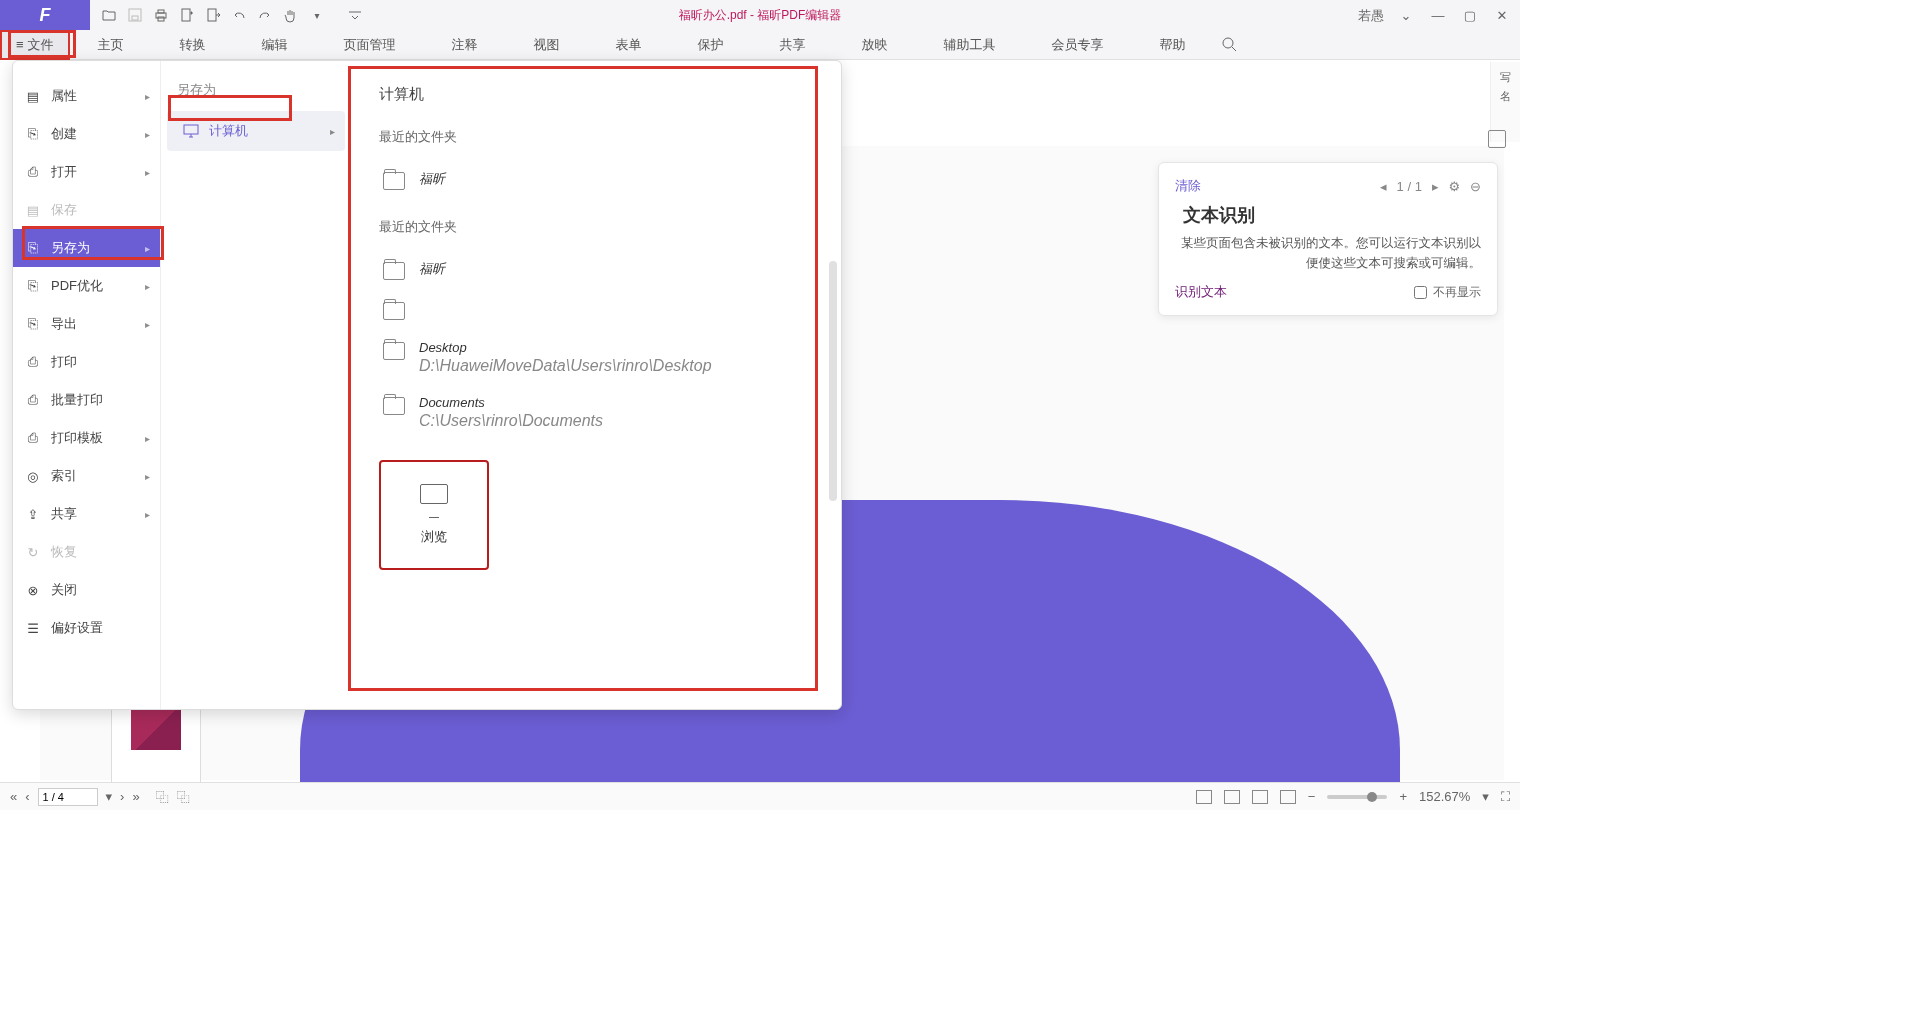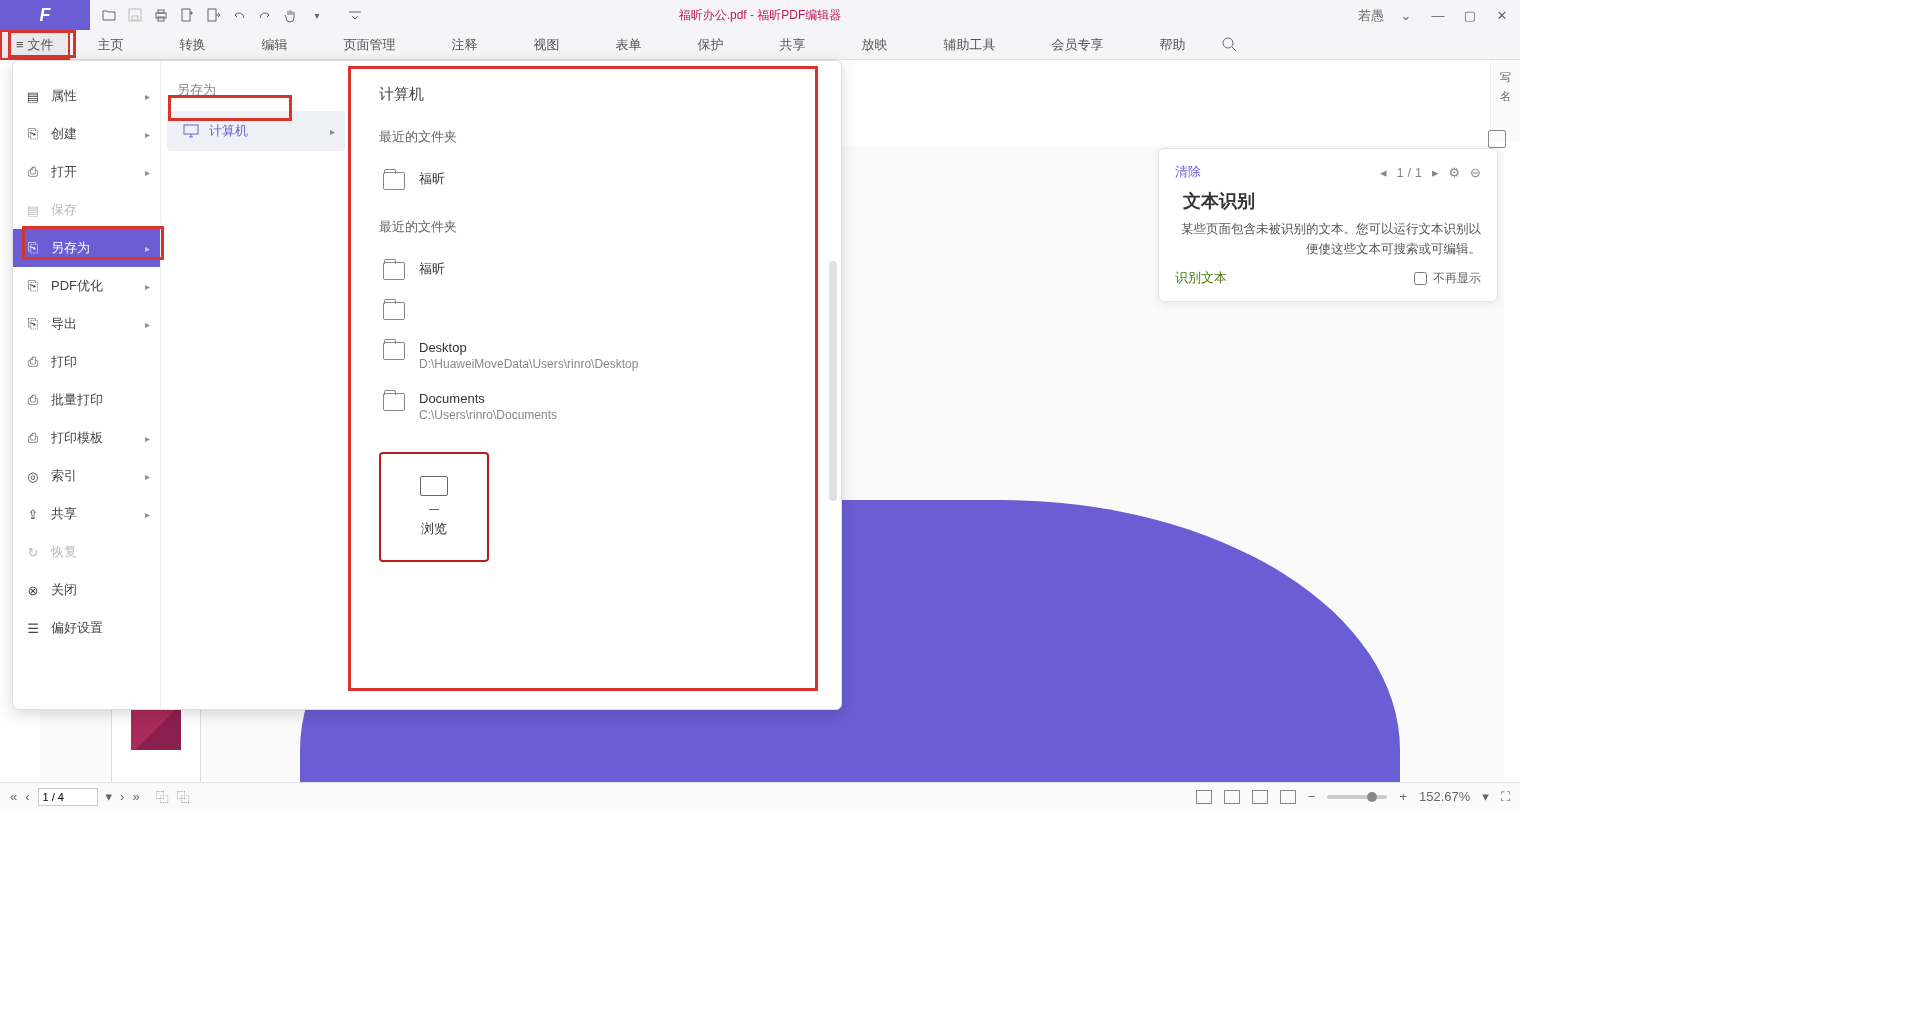--- a/index.html
+++ b/index.html
@@ -32,43 +32,43 @@
 .fm-item.disabled { color: #bbb; }
 .fm-icon { width: 16px; height: 16px; display: inline-flex; align-items: center; justify-content: center; }
 .fm-col2 { width: 190px; padding: 20px 0; }
 .fm-col2-title { padding: 0 16px 12px; color: #888; font-size: 13px; }
 .fm-sub { height: 40px; display: flex; align-items: center; gap: 10px; padding: 0 16px; margin: 0 6px; border-radius: 4px; cursor: pointer; position: relative; }
 .fm-sub.active { background: #eef0f5; color: #6b5dd3; }
 .fm-sub .arrow { position: absolute; right: 10px; font-size: 10px; color: #888; }
 .fm-col3 { flex: 1; padding: 24px 28px; position: relative; }
 .panel-title { font-size: 15px; color: #444; margin-bottom: 24px; }
 .sect-label { font-size: 13px; color: #666; margin: 10px 0 14px; }
-.folder-row { display: flex; gap: 14px; align-items: flex-start; padding: 10px 4px; cursor: pointer; }
+.folder-row { display: flex; gap: 14px; align-items: flex-start; padding: 10px 4px; cursor: pointer; font-style: italic; }
 .folder-row .fld-icon { width: 22px; height: 18px; border: 1.5px solid #888; border-radius: 2px; margin-top: 2px; position: relative; }
 .folder-row .fld-icon::before { content: ''; position: absolute; top: -4px; left: 0; width: 10px; height: 4px; border: 1.5px solid #888; border-bottom: none; border-radius: 2px 2px 0 0; }
 .folder-row .fname { font-size: 13px; color: #333; }
-.folder-row .fpath { font-size: 12px; color: #888; margin-top: 2px; }
+.folder-row .fpath { font-size: 16px; color: #888; margin-top: 2px; }
 .scrolltrack { position: absolute; right: 4px; top: 200px; width: 8px; height: 240px; background: #ccc; border-radius: 4px; opacity: 0.6; }
 .browse-btn { width: 110px; height: 110px; border: 2px solid #b91c1c; border-radius: 4px; display: flex; flex-direction: column; align-items: center; justify-content: center; gap: 10px; margin-top: 20px; cursor: pointer; }
 .browse-btn .monitor { width: 28px; height: 20px; border: 1.5px solid #666; border-radius: 2px; }
 .browse-btn .stand { width: 10px; height: 4px; border-bottom: 1.5px solid #666; }
 
 
 .redbox { position: absolute; border: 3px solid #d9342b; pointer-events: none; z-index: 200; }
 
 
-.ocr-panel { position: absolute; top: 148px; right: 22px; width: 340px; background: #fff; border: 1px solid #e5e5e5; border-radius: 6px; box-shadow: 0 2px 8px rgba(0,0,0,0.08); padding: 14px 16px; z-index: 50; }
+.ocr-panel { position: absolute; top: 162px; right: 22px; width: 340px; background: #fff; border: 1px solid #e5e5e5; border-radius: 6px; box-shadow: 0 2px 8px rgba(0,0,0,0.08); padding: 14px 16px; z-index: 50; }
 .ocr-top { display: flex; align-items: center; justify-content: space-between; margin-bottom: 8px; }
 .ocr-clear { color: #6b5dd3; cursor: pointer; }
 .ocr-nav { display: flex; align-items: center; gap: 10px; color: #888; }
 .ocr-nav .nbtn { cursor: pointer; }
 .ocr-title { font-size: 18px; font-weight: 700; margin: 6px 8px; }
 .ocr-body { font-size: 12.5px; color: #555; line-height: 1.6; text-align: right; }
 .ocr-bottom { display: flex; justify-content: space-between; align-items: center; margin-top: 10px; }
-.ocr-link { color: #4d7c0f; cursor: pointer; text-align: right; }
+.ocr-link { color: #701a75; cursor: pointer; text-align: right; }
 .ocr-dont { display: flex; align-items: center; gap: 6px; color: #666; font-size: 12px; }
 
 
 .doc-bg { position: absolute; top: 500px; left: 300px; width: 1100px; height: 400px; background: #6b5dd3; border-radius: 400px 400px 0 0 / 250px 250px 0 0; z-index: 1; }
 .page-area { position: absolute; top: 146px; left: 40px; right: 16px; bottom: 30px; background: #fafafa; z-index: 0; }
 .thumb-strip { position: absolute; left: 46px; bottom: 36px; top: 150px; width: 220px; z-index: 2; }
 .thumb-page { width: 90px; height: 120px; background: #fff; border: 1px solid #ddd; margin: 520px auto 4px; display:flex; align-items:center; justify-content:center; }
 .thumb-page .pink { width: 50px; height: 40px; background: linear-gradient(135deg,#a82a5a 50%, #8a2050 50%); }
 .thumb-num { text-align: center; font-size: 12px; color: #666; }
 

